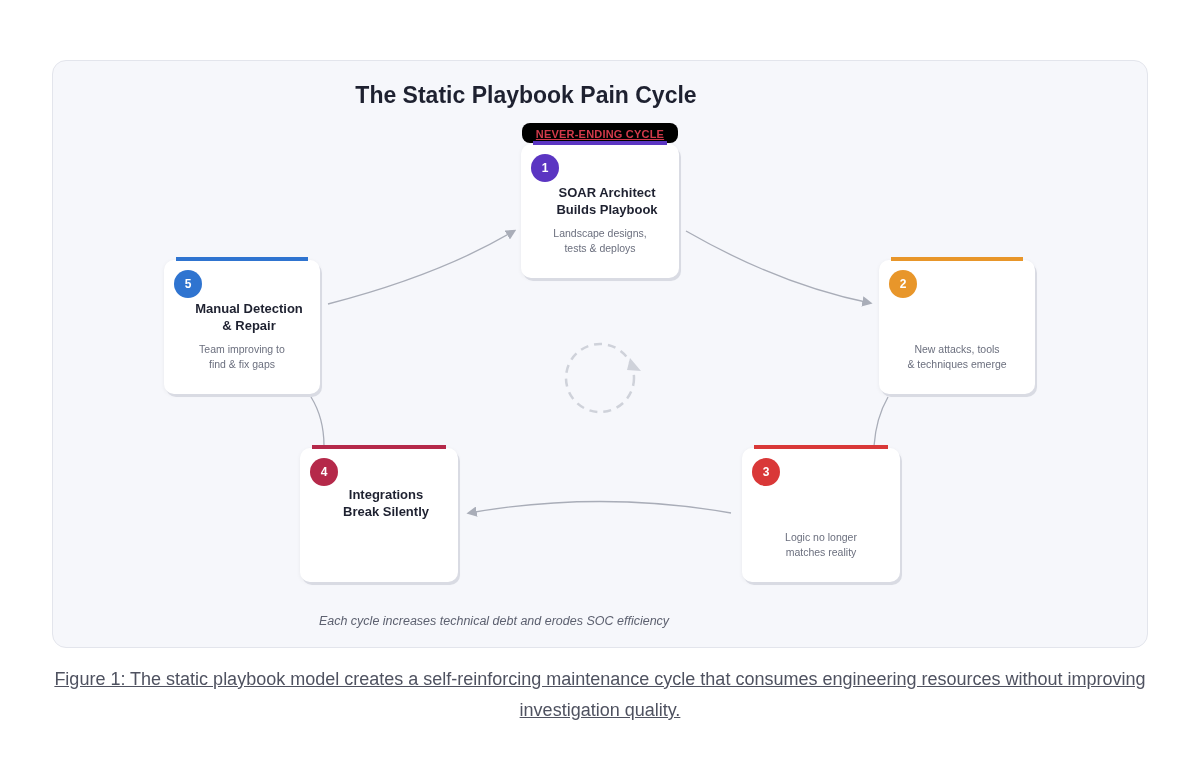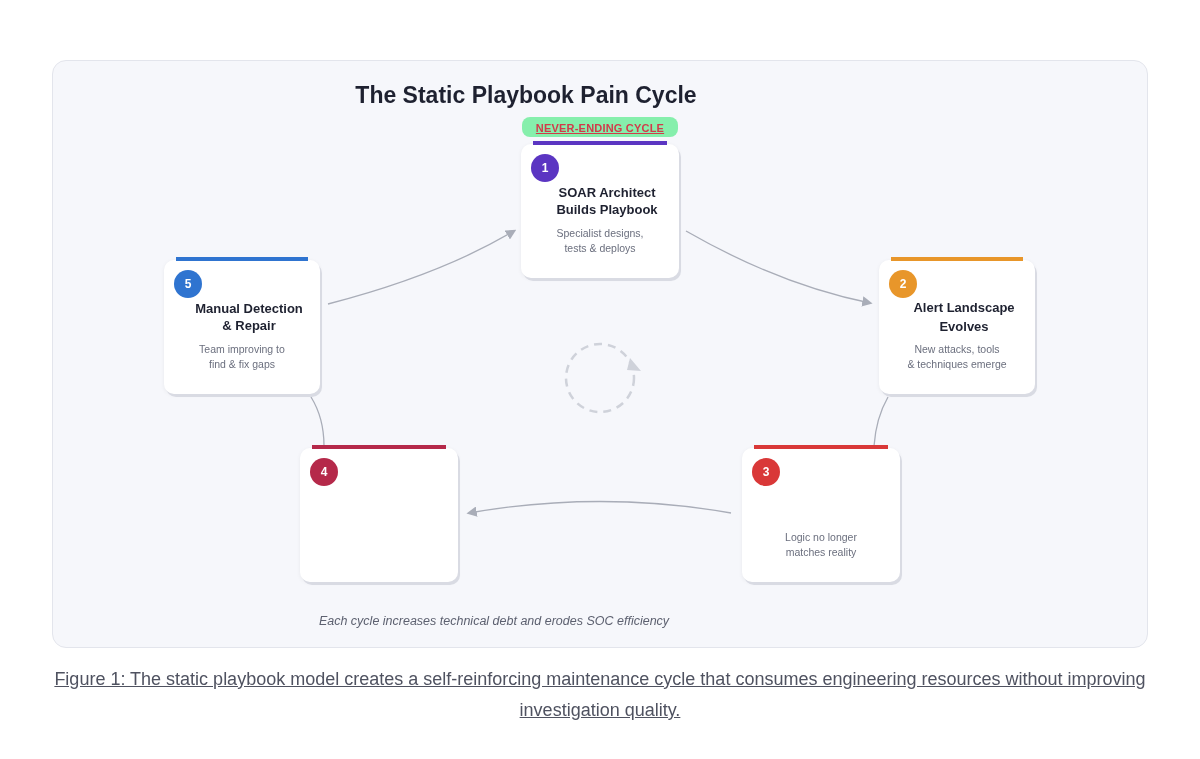--- a/index.html
+++ b/index.html
@@ -9,22 +9,22 @@
     }
     .figure-panel {
       position: absolute; left: 52px; top: 60px; width: 1096px; height: 588px;
       background: #f6f7fb; border: 1px solid #e3e5ec; border-radius: 14px; box-sizing: border-box;
     }
     .fig-title {
       position: absolute; left: 0; width: 1052px; top: 82px; text-align: center;
       font-size: 23px; font-weight: bold; color: #1e2130;
     }
     .badge {
-      position: absolute; left: 522px; top: 117px; width: 156px; height: 20px;
-      background: #86efac; border-radius: 8px; text-align: center;
+      position: absolute; left: 522px; top: 123px; width: 156px; height: 20px;
+      background: #000000; border-radius: 8px; text-align: center;
       font-size: 11px; font-weight: bold; color: #d23a4a; line-height: 22px;
       text-decoration: underline; letter-spacing: 0.2px;
     }
     .card {
       position: absolute; background: #ffffff; border-radius: 10px;
       box-shadow: 2px 3px 0 #d9dbe3, 0 1px 4px rgba(0,0,0,0.06);
       text-align: center; box-sizing: border-box;
     }
     .card .topbar { position: absolute; left: 12px; right: 12px; top: -3px; height: 4px; }
     .card .num {
@@ -82,50 +82,50 @@
 <div class="badge">NEVER-ENDING CYCLE</div>
 
 <div class="card" style="left:521px; top:144px; width:158px; height:134px;">
   <div class="topbar" style="background:#5b35c2;"></div>
   <div class="num" style="background:#5b35c2;">1</div>
   <div class="title" style="top:40px;">
     <div>SOAR Architect</div>
     <div>Builds Playbook</div>
   </div>
   <div class="desc" style="top:82px;">
-    <div>Specialist designs,</div>
+    <div>Landscape designs,</div>
     <div>tests &amp; deploys</div>
   </div>
 </div>
 
 <div class="card" style="left:879px; top:260px; width:156px; height:134px;">
   <div class="topbar" style="background:#e8962a;"></div>
   <div class="num" style="background:#e8962a;">2</div>
-  <div class="title" style="top:38px; line-height:19px;">
-    <div>Alert Landscape</div>
-    <div>Evolves</div>
-  </div>
   <div class="desc" style="top:82px;">
     <div>New attacks, tools</div>
     <div>&amp; techniques emerge</div>
   </div>
 </div>
 
 <div class="card" style="left:742px; top:448px; width:158px; height:134px;">
   <div class="topbar" style="background:#d93838;"></div>
   <div class="num" style="background:#d93838;">3</div>
   <div class="desc" style="top:82px;">
     <div>Logic no longer</div>
     <div>matches reality</div>
   </div>
 </div>
 
 <div class="card" style="left:300px; top:448px; width:158px; height:134px;">
   <div class="topbar" style="background:#b5294a;"></div>
   <div class="num" style="background:#b5294a;">4</div>
+  <div class="title" style="top:38px;">
+    <div>Integrations</div>
+    <div>Break Silently</div>
+  </div>
 </div>
 
 <div class="card" style="left:164px; top:260px; width:156px; height:134px;">
   <div class="topbar" style="background:#2f74d0;"></div>
   <div class="num" style="background:#2f74d0;">5</div>
   <div class="title" style="top:40px;">
     <div>Manual Detection</div>
     <div>&amp; Repair</div>
   </div>
   <div class="desc" style="top:82px;">

